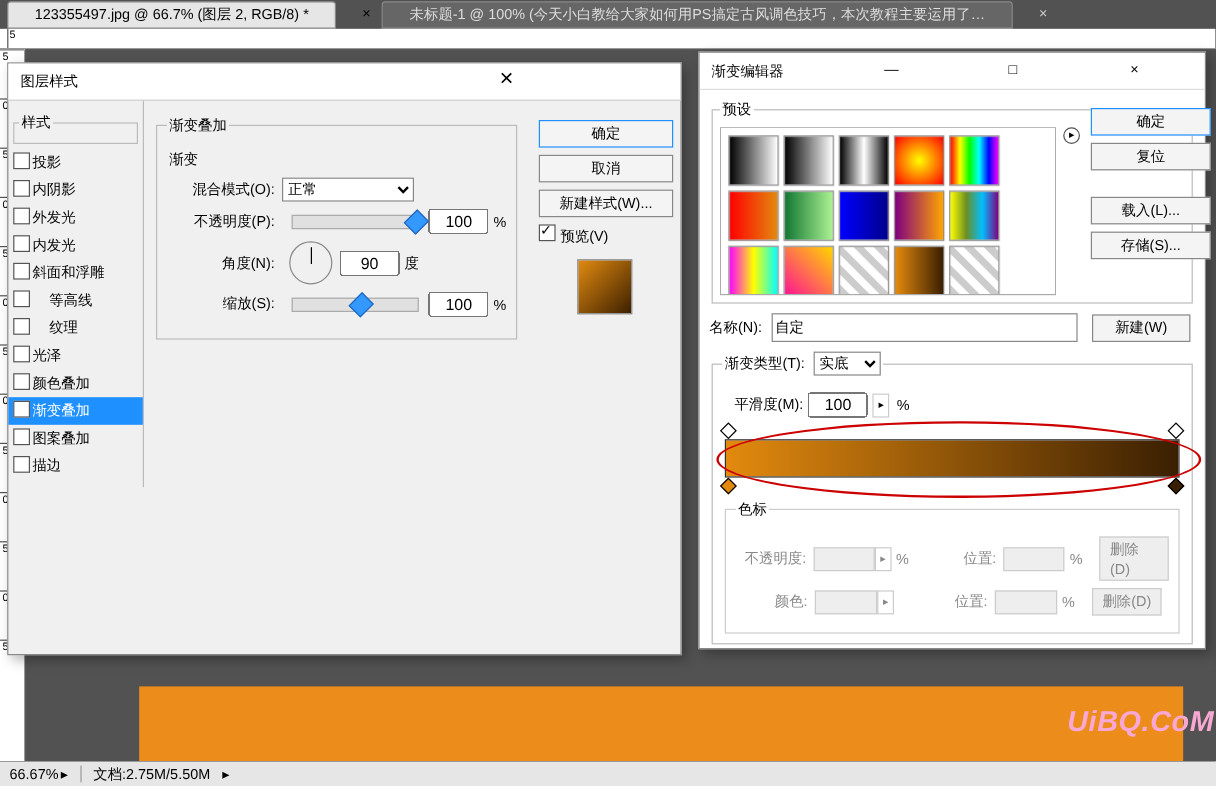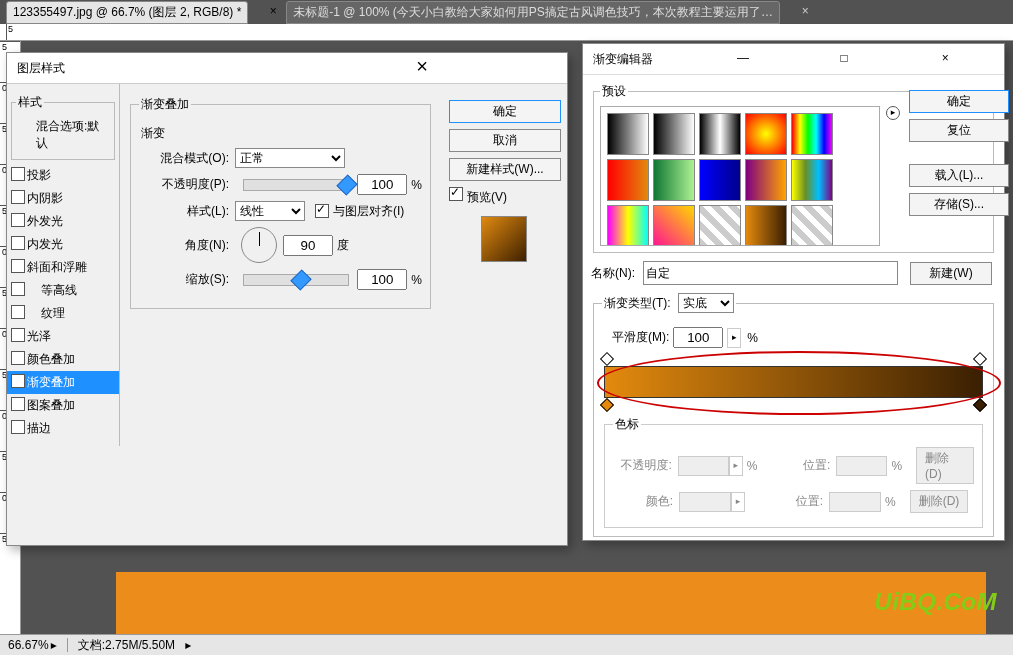--- a/index.html
+++ b/index.html
@@ -1,17 +1,17 @@
 <!DOCTYPE html>
 <html><head>
 <meta charset="utf-8">
 <style>
 html,body{margin:0;padding:0;font-family:"Microsoft YaHei","SimSun",sans-serif;font-size:12px;background:#525252;color:#000;overflow:hidden}
 .tabs{background:#525252;height:24px;display:flex;align-items:center;padding:0 6px}
-.tab{background:#e6e6e6;border:1px solid #888;border-radius:3px 3px 0 0;padding:2px 6px;margin-right:8px;white-space:nowrap;max-width:480px;overflow:hidden;text-overflow:ellipsis}
+.tab{background:#e6e6e6;border:1px solid #888;border-radius:3px 3px 0 0;padding:2px 22px;margin-right:8px;white-space:nowrap;max-width:480px;overflow:hidden;text-overflow:ellipsis}
 .tab.inactive{background:#666;color:#ddd}
 .ruler-h{background:#fff;height:16px;border-bottom:1px solid #999;position:relative}
 .ruler-h .tick{position:absolute;top:0;bottom:0;border-left:1px solid #555;font-size:9px;padding-left:1px}
 .workspace{display:flex;height:595px}
 .ruler-v{width:20px;background:#fff;border-right:1px solid #999}
 .rv-tick{border-top:1px solid #555;font-size:9px;padding-left:2px;height:40px}
 .canvas-area{flex:1;background:#525252;position:relative}
 .orange-rect{position:absolute;left:95px;top:531px;width:870px;height:76px;background:#ec8c1a}
 
 
@@ -78,21 +78,21 @@
 .color-stop-fs{border:1px solid #ccc;padding:8px;margin-top:0}
 .color-stop-fs legend{font-size:12px}
 .row2{display:flex;align-items:center;margin:6px 0;color:#888}
 .row2 label{width:60px;text-align:right;margin-right:6px}
 .dis{background:#eee;border:1px solid #ccc;width:50px;height:18px}
 .del-btn{border:1px solid #ccc;background:#eee;padding:2px 8px;color:#888;margin-left:10px}
 .step{width:12px;height:18px;border:1px solid #ccc;text-align:center;font-size:9px;line-height:16px}
 
 .statusbar{position:fixed;bottom:0;left:0;right:0;height:20px;background:#e6e6e6;border-top:1px solid #999;display:flex;align-items:center;font-size:12px;padding:0 8px}
 .sb-sep{width:1px;height:14px;background:#999;margin:0 10px}
-.watermark{position:absolute;right:16px;bottom:22px;font:italic 700 24px/1 Arial;color:#84cc16;z-index:5;letter-spacing:.5px}
+.watermark{position:absolute;right:1px;bottom:22px;font:italic 700 24px/1 Arial;color:#f9a8d4;z-index:5;letter-spacing:.5px}
 </style>
 </head>
 <body>
 
 <div class="tabs">
   <div class="tab">123355497.jpg @ 66.7% (图层 2, RGB/8) *</div>
   <span class="win-btn">×</span>
   <div class="tab inactive">未标题-1 @ 100% (今天小白教给大家如何用PS搞定古风调色技巧，本次教程主要运用了渐变、滤镜以及图层混合模式...</div>
   <span class="win-btn" style="color:#ccc">×</span>
 </div>
@@ -125,21 +125,20 @@
 
 <div class="dlg">
   <div class="dlg-title">
     <span>图层样式</span>
     <span class="close-x">×</span>
   </div>
   <div class="dlg-body">
     <div class="sidebar">
       <fieldset class="side-fs">
           <legend>样式</legend>
-        <div class="style-row">混合选项:默认</div>
       </fieldset>
       <div class="style-row"><span class="cb"></span><span>投影</span></div>
       <div class="style-row"><span class="cb"></span><span>内阴影</span></div>
       <div class="style-row"><span class="cb"></span><span>外发光</span></div>
       <div class="style-row"><span class="cb"></span><span>内发光</span></div>
       <div class="style-row"><span class="cb"></span><span>斜面和浮雕</span></div>
       <div class="style-row indent"><span class="cb"></span><span>等高线</span></div>
       <div class="style-row indent"><span class="cb"></span><span>纹理</span></div>
       <div class="style-row"><span class="cb"></span><span>光泽</span></div>
       <div class="style-row"><span class="cb"></span><span>颜色叠加</span></div>
@@ -157,26 +156,20 @@
             <label>混合模式(O):</label>
             <select style="width:110px"><option>正常</option></select>
           </div>
           <div class="form-row">
             <label>不透明度(P):</label>
             <div class="slider">
                 <div class="thumb" style="left:calc(100% - 8px)"></div>
               </div>
             <input class="num" value="100" style="">
             <span style="margin-left:4px">%</span>
-          </div>
-          <div class="form-row">
-            <label>样式(L):</label>
-            <select style="width:70px"><option>线性</option></select>
-            <span class="chk on" style="margin-left:10px"></span>
-            <span>与图层对齐(I)</span>
           </div>
           <div class="form-row">
             <label>角度(N):</label>
             <div class="angle"></div>
             <input class="num" value="90" style="">
             <span style="margin-left:4px">度</span>
           </div>
           <div class="form-row">
             <label>缩放(S):</label>
             <div class="slider">

